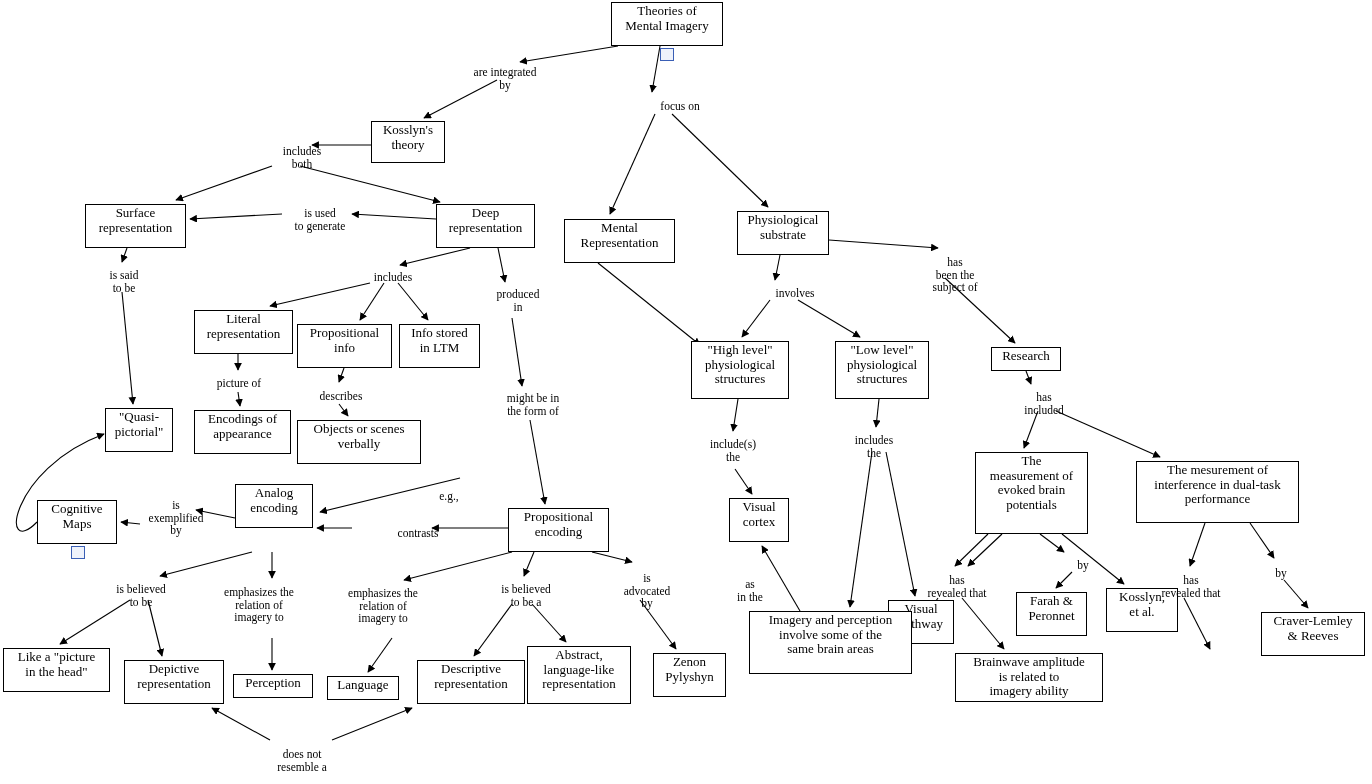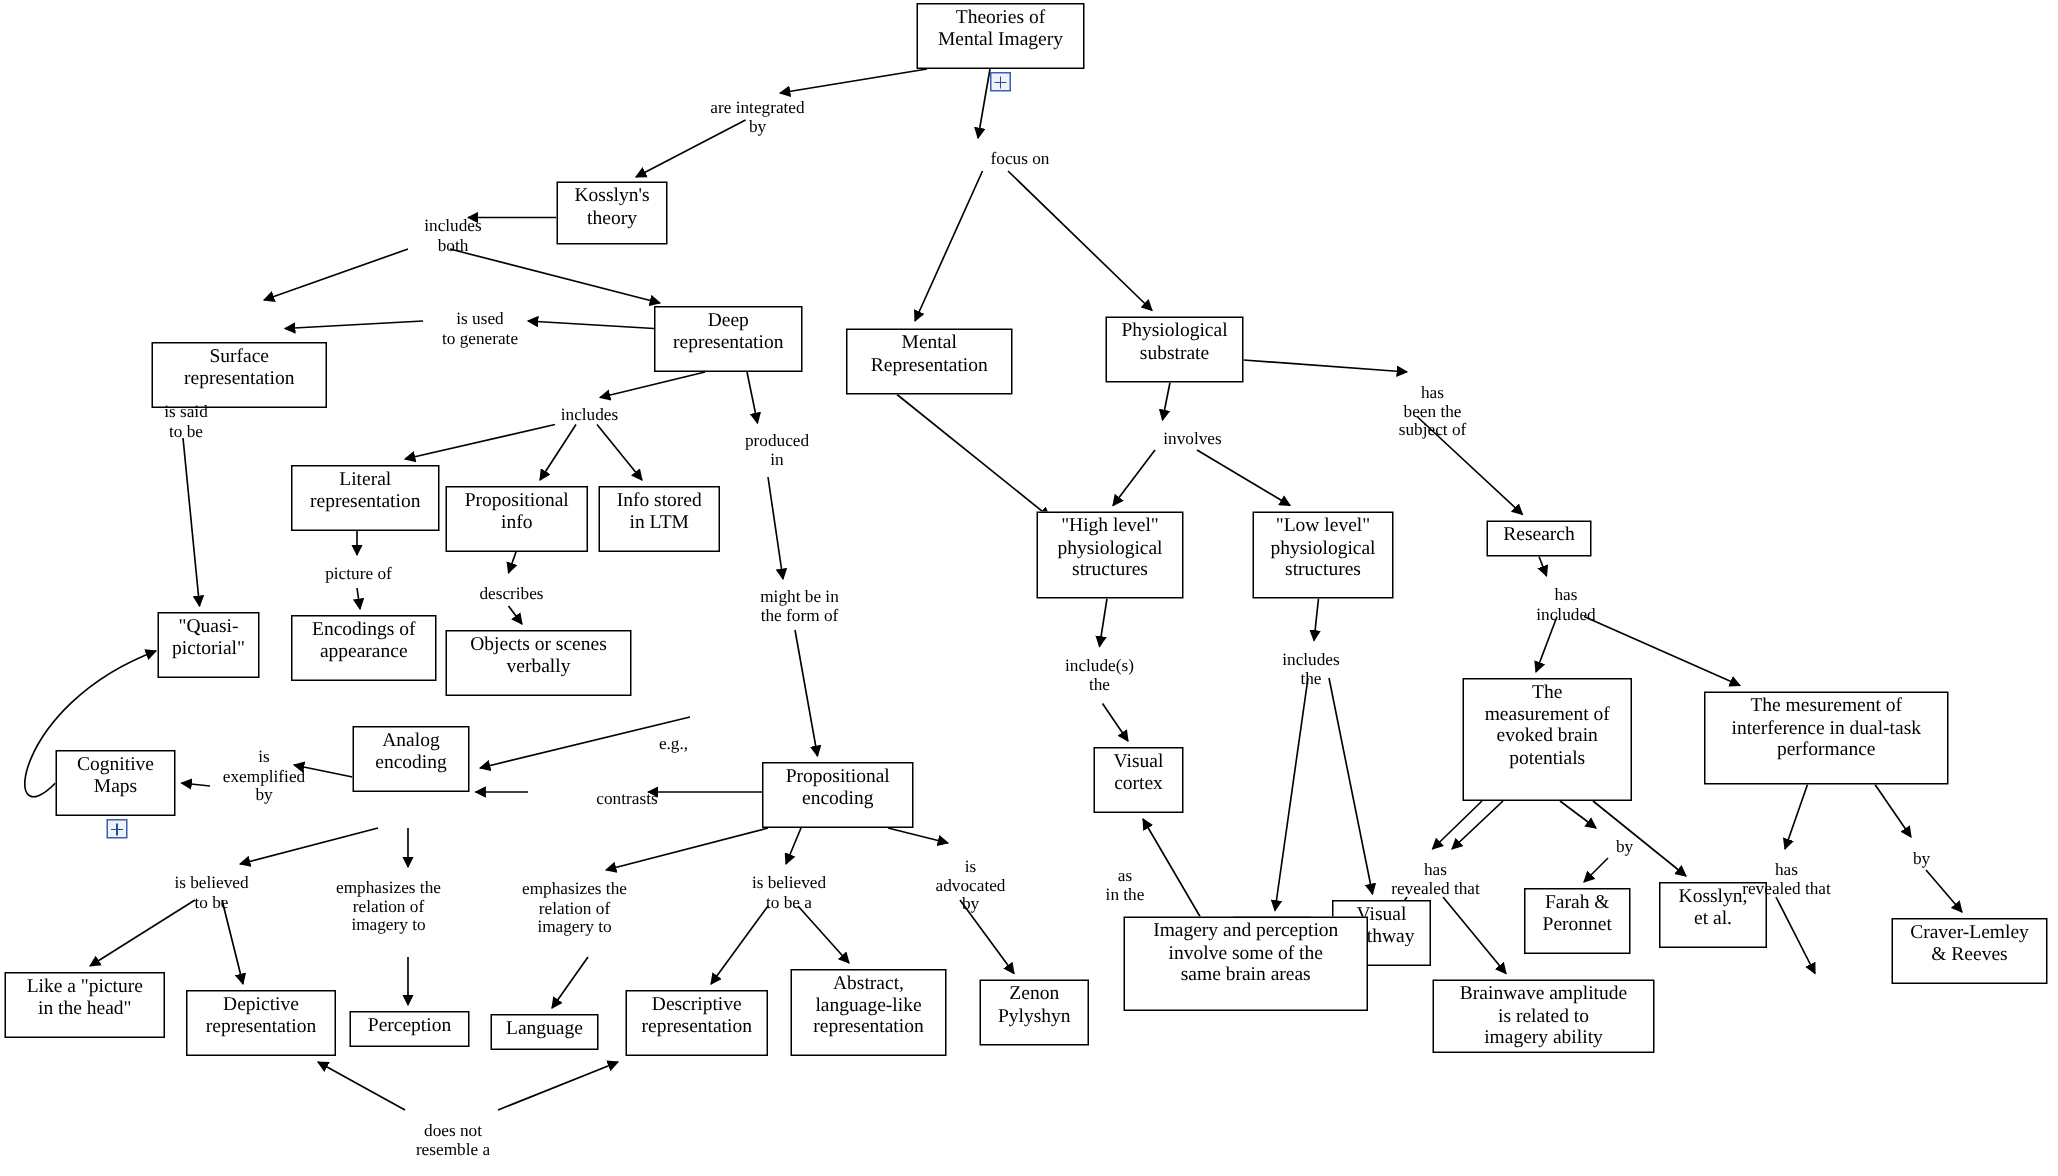--- a/index.html
+++ b/index.html
@@ -184,21 +184,21 @@
   <div class="node" style="left:611px;top:2px;width:112px;height:44px;">
     <span>Theories of
 Mental Imagery</span>
   </div>
   <span class="resicon" style="left:660px;top:48px;"></span>
 
   <div class="node" style="left:371px;top:121px;width:74px;height:42px;">
     <span>Kosslyn's
 theory</span>
   </div>
-  <div class="node" style="left:101px;top:204px;width:117px;height:44px;margin-top:24px;">
+  <div class="node" style="left:85px;top:204px;width:101px;height:44px;">
     <span>Surface
 representation</span>
   </div>
   <div class="node" style="left:436px;top:204px;width:99px;height:44px;">
     <span>Deep
 representation</span>
   </div>
   <div class="node" style="left:564px;top:219px;width:111px;height:44px;">
     <span>Mental
 Representation</span>
@@ -304,21 +304,21 @@
   <div class="node" style="left:124px;top:660px;width:100px;height:44px;">
     <span>Depictive
 representation</span>
   </div>
   <div class="node" style="left:233px;top:674px;width:80px;height:24px;">
     <span>Perception</span>
   </div>
   <div class="node" style="left:327px;top:676px;width:72px;height:24px;">
     <span>Language</span>
   </div>
-  <div class="node" style="left:417px;top:660px;width:95px;height:44px;">
+  <div class="node" style="left:417px;top:660px;width:108px;height:44px;">
     <span>Descriptive
 representation</span>
   </div>
   <div class="node" style="left:527px;top:646px;width:104px;height:58px;">
     <span>Abstract,
 language-like
 representation</span>
   </div>
   <div class="node" style="left:653px;top:653px;width:73px;height:44px;">
     <span>Zenon

